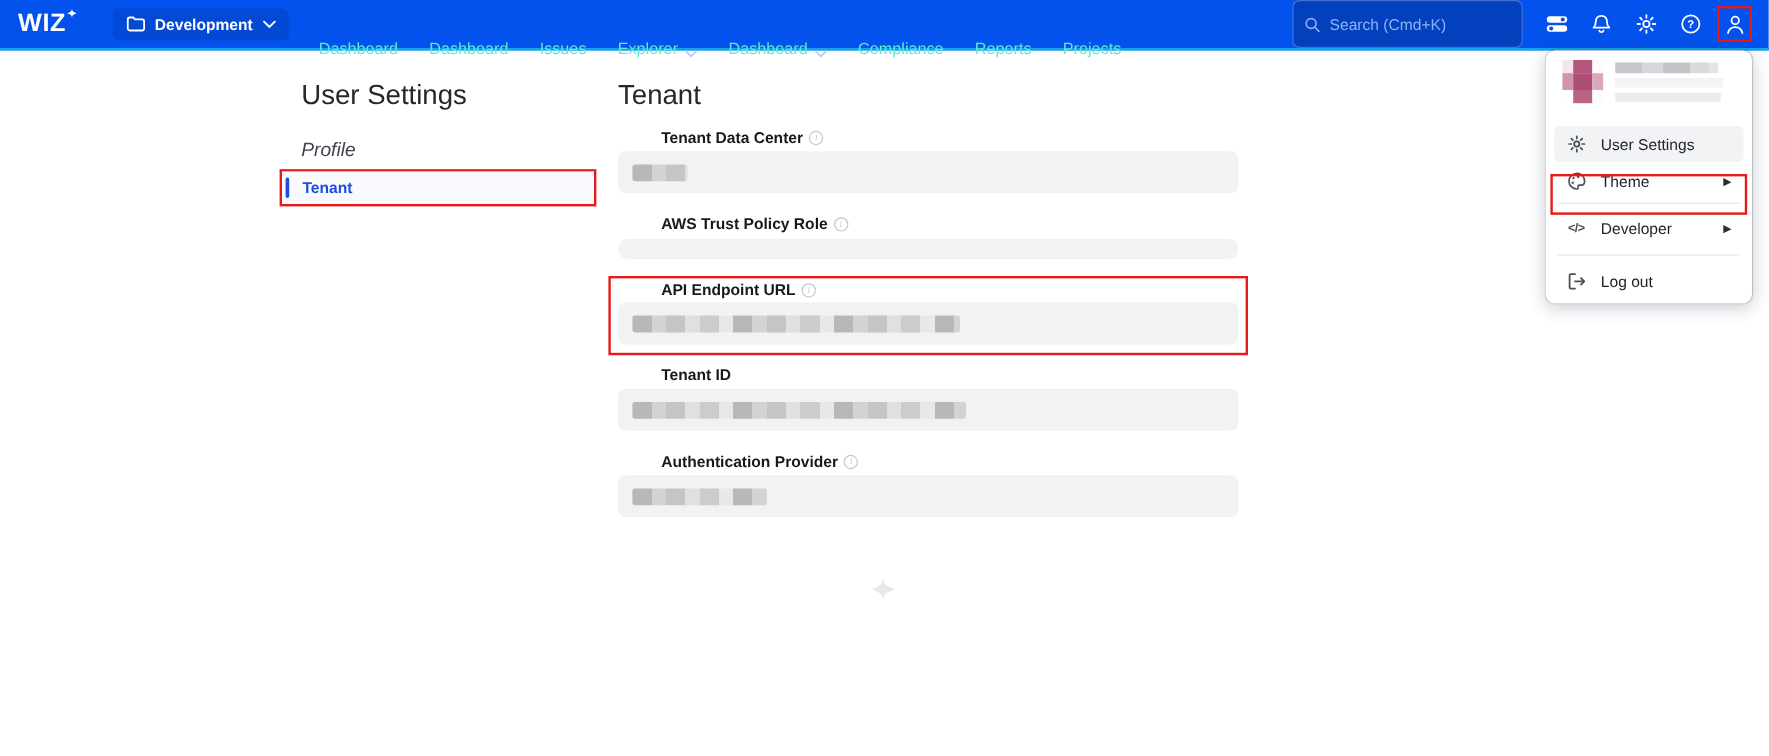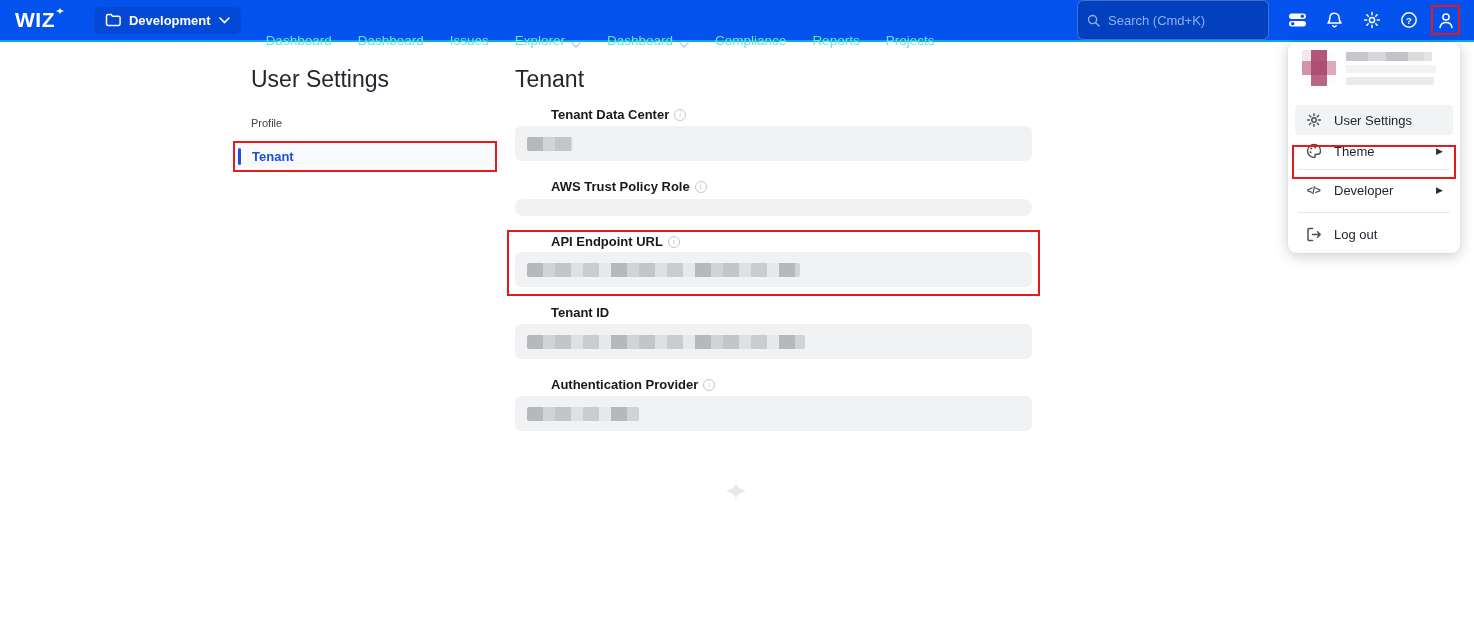--- a/index.html
+++ b/index.html
@@ -83,21 +83,21 @@
   .mi-selected { background:#f2f3f5; height:30px; }
   .menu-ann {
     position:absolute; left:4px; top:103px; width:164px; height:34px;
     border:2px solid #E51A1A; z-index:11; pointer-events:none;
   }
   .mdivider { position:absolute; left:10px; right:10px; height:1px; background:#e5e7ea; }
   .code-glyph { font-size:10.5px; font-weight:bold; color:#4a4f57; letter-spacing:-0.5px; }
 
   
   .settings-title { position:absolute; left:251px; top:66px; font-size:23px; font-weight:500; color:#23272e; }
-  .sn-item { position:absolute; font-size:11px; cursor:pointer; }
+  .sn-item { position:absolute; font-size:16px; cursor:pointer;font-style:italic; }
   .sn-profile { left:251px; top:117px; color:#3d434c; }
   .tenant-ann {
     position:absolute; left:233px; top:141px; width:264px; height:31px;
     border:2px solid #E51A1A;
   }
   .sn-tenant {
     position:absolute; inset:0; background:#f8fafd;
     display:flex; align-items:center; cursor:pointer;
   }
   .sn-tenant .selbar { position:absolute; left:3px; top:5px; width:3px; height:17px; background:#1C4FE0; border-radius:2px; }

